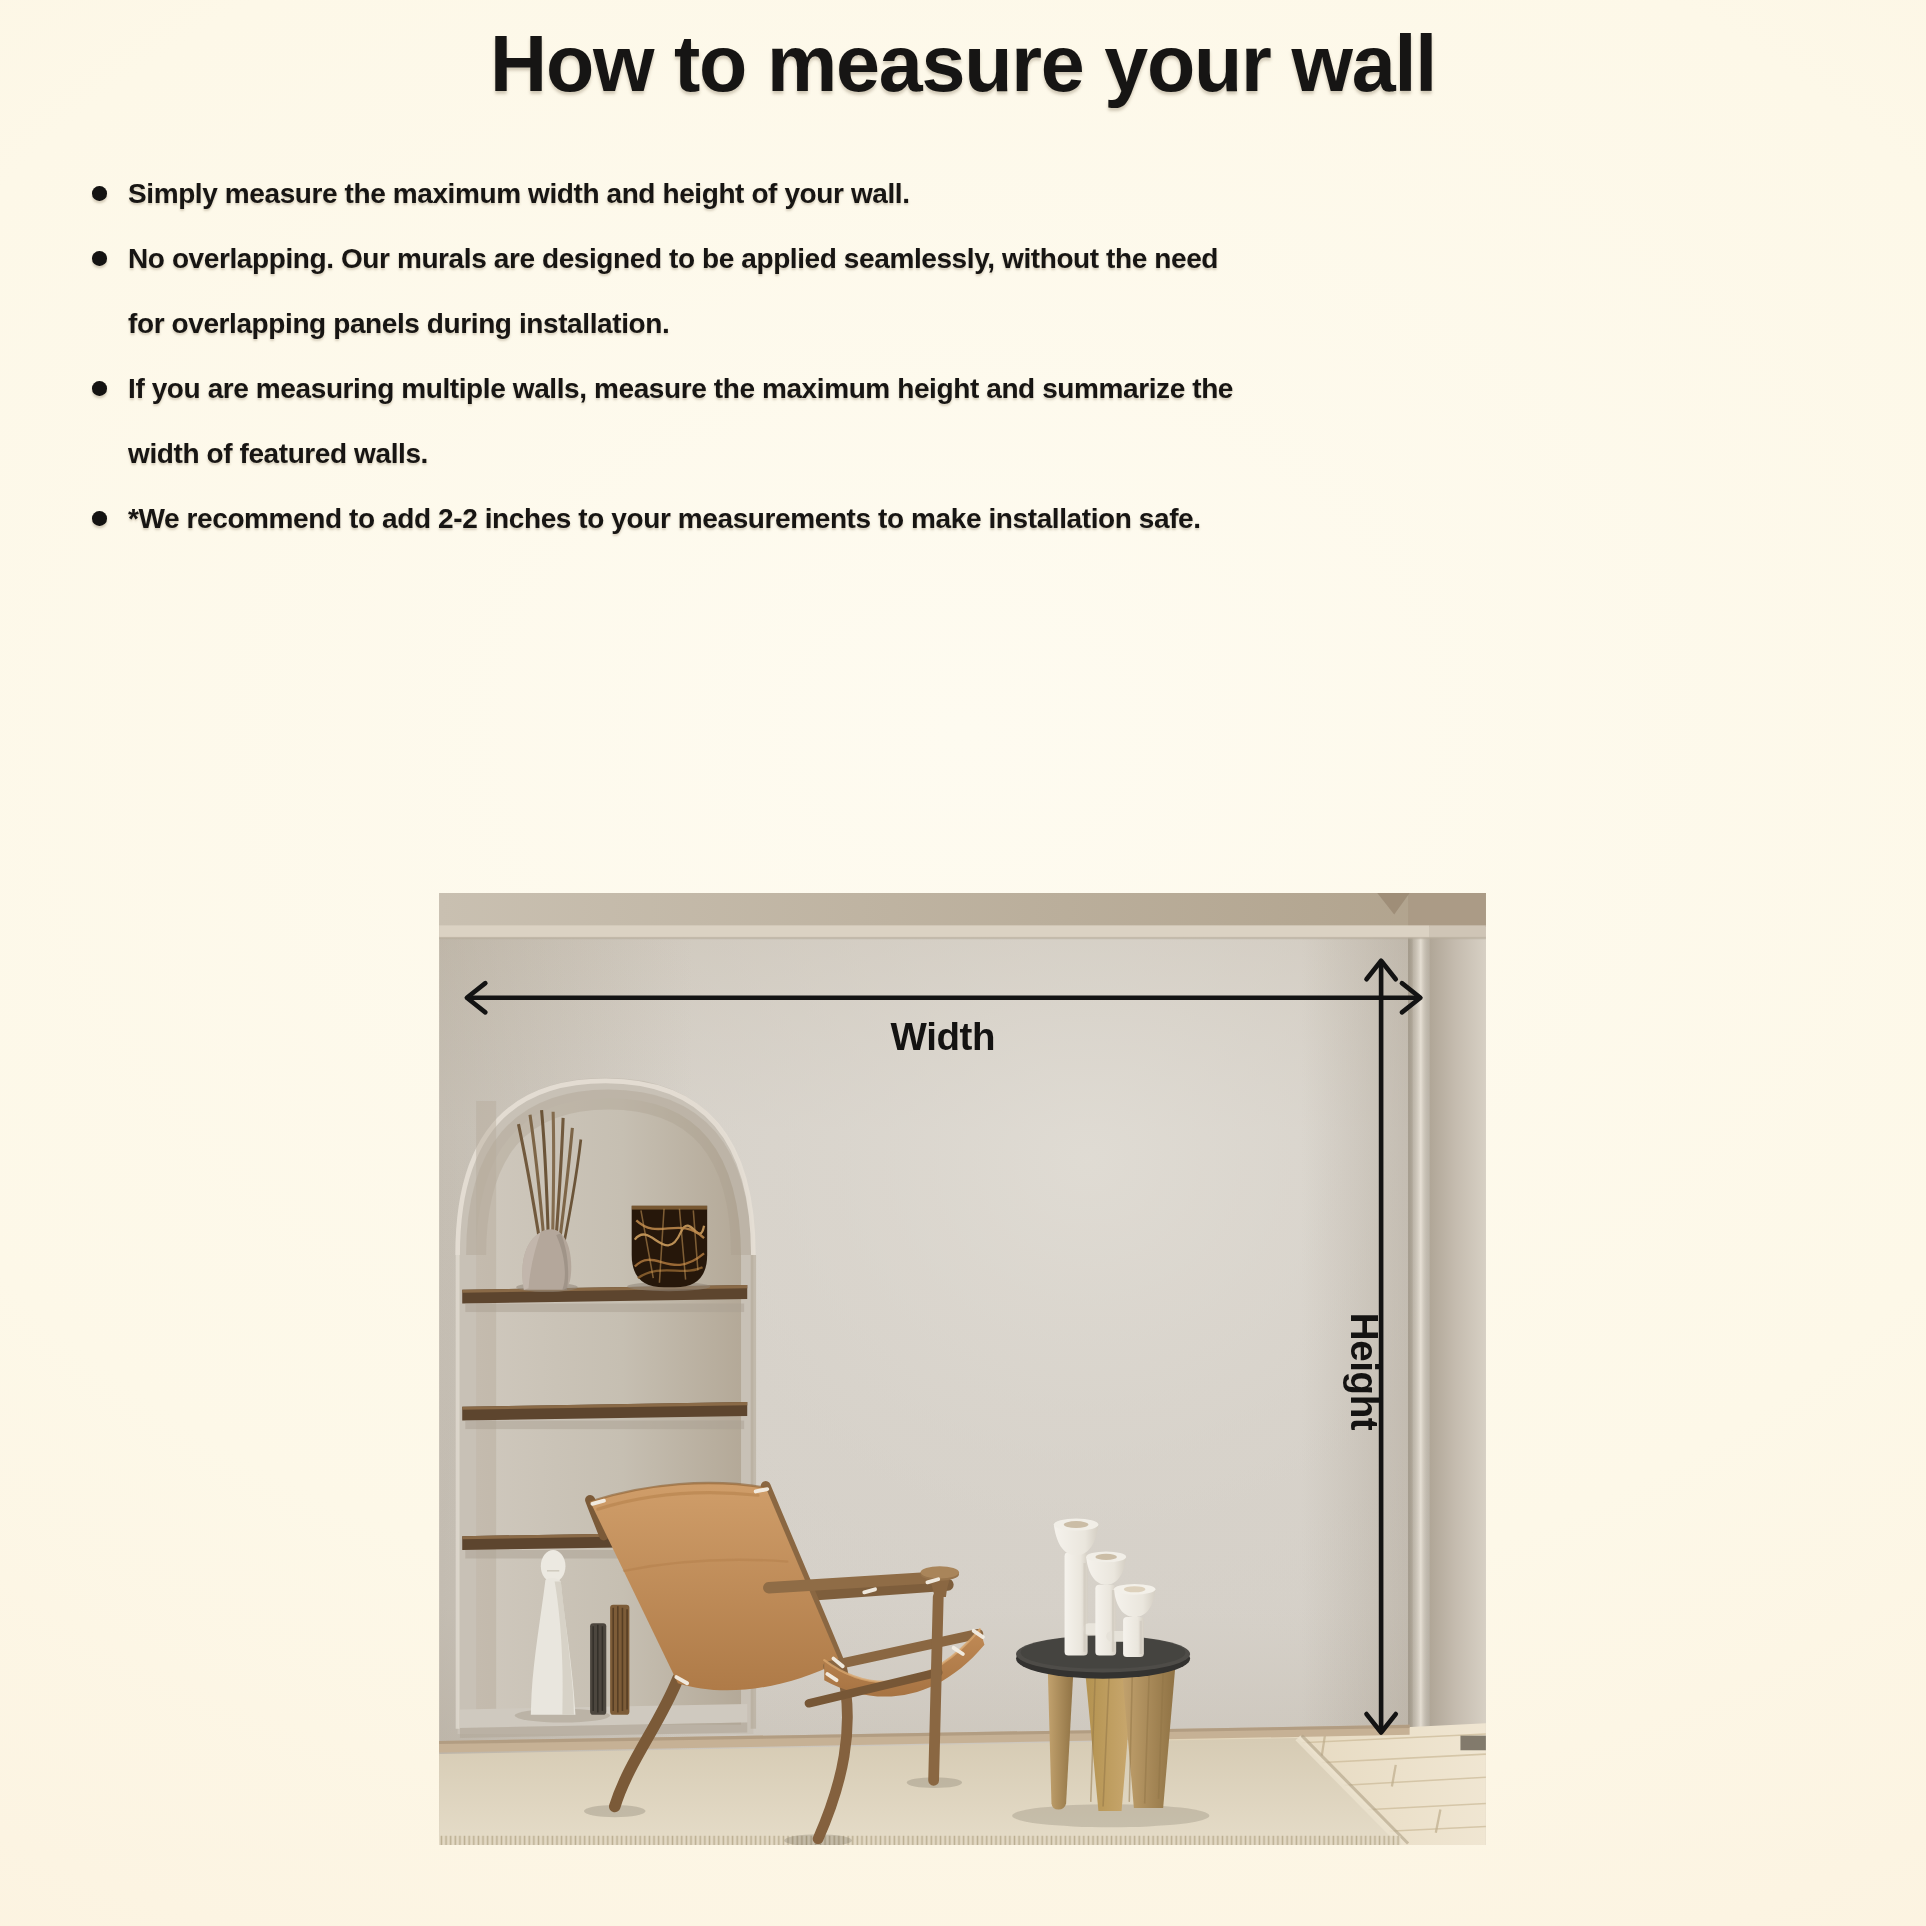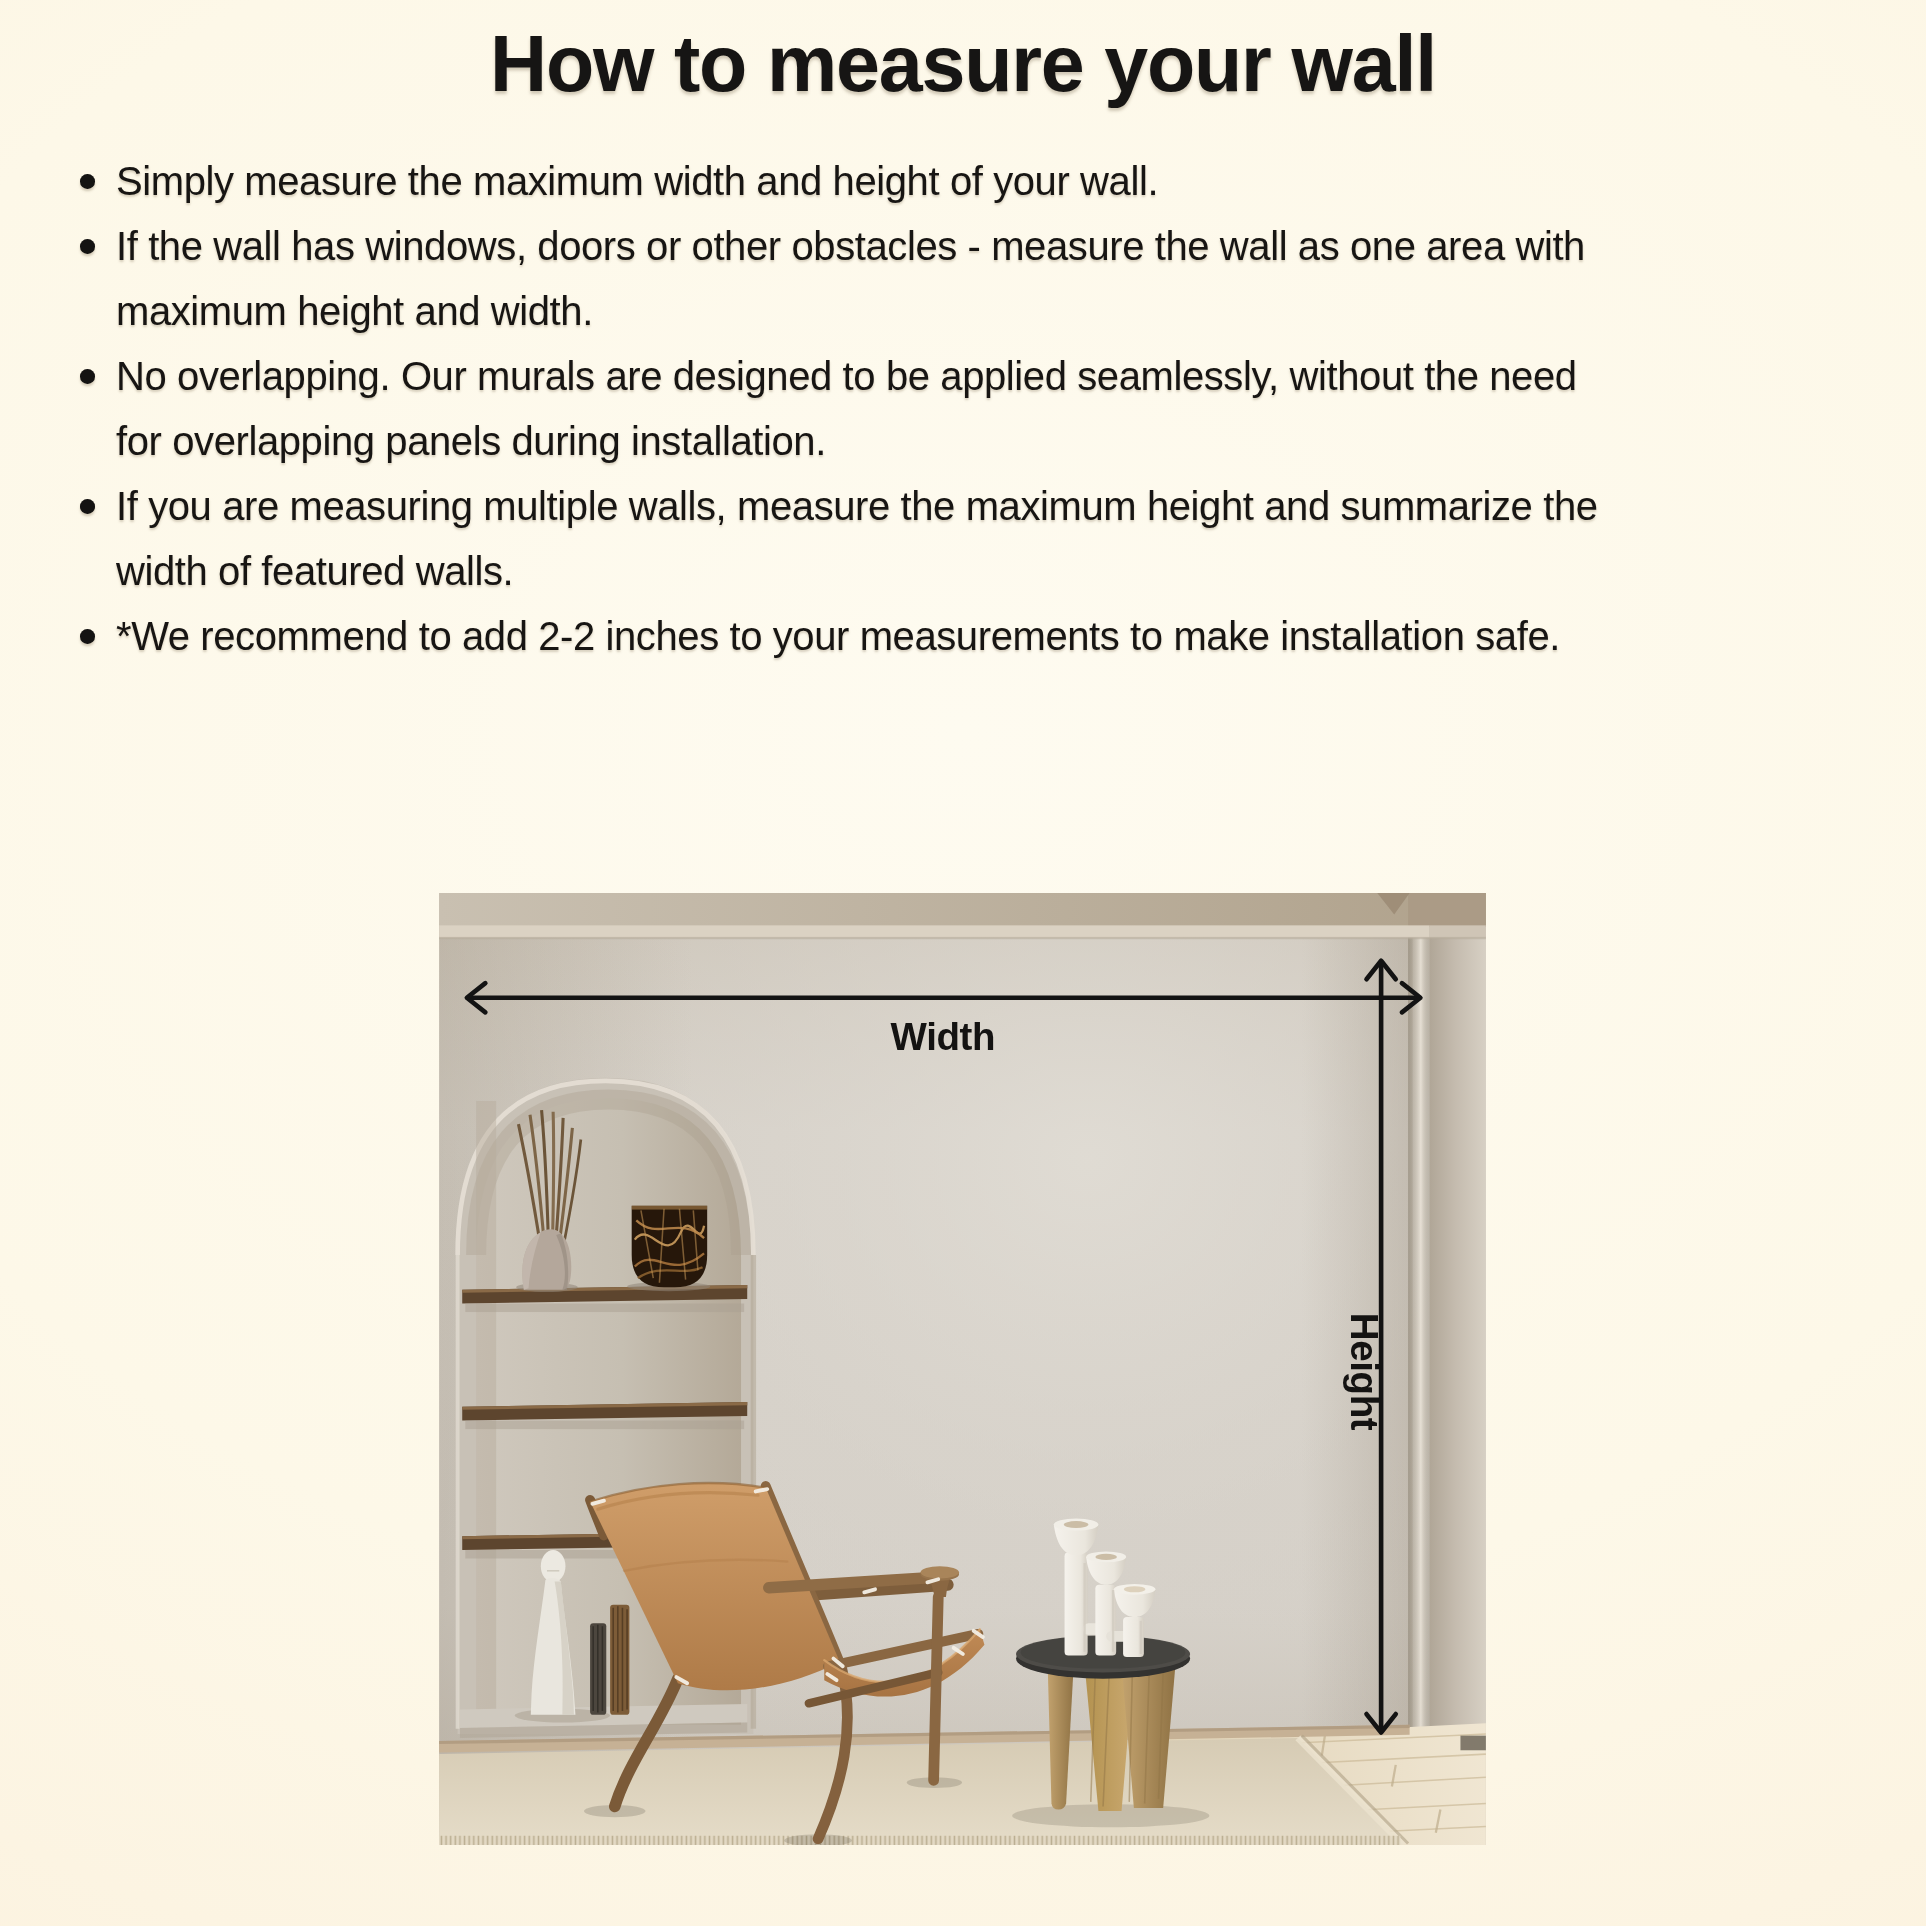--- a/index.html
+++ b/index.html
@@ -9,22 +9,22 @@
     background:radial-gradient(120% 90% at 50% 38%, #fefbf0 0%, #fdf8e8 52%, #fbf0dc 100%);
     color:#171513;
   }
   .title{
     position:absolute;top:18px;left:0;width:1926px;margin:0;
     text-align:center;font-size:79px;font-weight:700;letter-spacing:-1.2px;
     color:#161514;text-shadow:0 3.1px 3.1px rgba(95,75,45,.28);
   }
   ul.bullets{
     position:absolute;left:116px;top:149px;width:1788px;
-    margin:0;padding:0;list-style:none;
-    font-size:40px;font-weight:400;line-height:65px;letter-spacing:-0.4px;
+    margin:12px;padding:0;list-style:none;
+    font-size:28px;font-weight:700;line-height:65px;letter-spacing:-0.4px;
     color:#171513;text-shadow:0 2.3px 2.3px rgba(95,75,45,.25);
   }
   ul.bullets li{position:relative;margin:0;padding:0;}
   ul.bullets .btxt{white-space:pre-line;}
   ul.bullets .dot{
     position:absolute;left:-36px;top:25.4px;width:14.6px;height:14.6px;border-radius:50%;
     background:#141312;box-shadow:0 2.3px 2.3px rgba(95,75,45,.25);
   }
   .photo{
     position:absolute;left:439px;top:893px;width:1047px;height:952px;text-align:center;
@@ -34,22 +34,20 @@
 </style>
 </head>
 <body>
 
 <div class="page">
 
   <h1 class="title">How to measure your wall</h1>
 
   <ul class="bullets">
     <li><span class="dot"></span><span class="btxt">Simply measure the maximum width and height of your wall.</span></li>
-    <li><span class="dot"></span><span class="btxt">If the wall has windows, doors or other obstacles - measure the wall as one area with
-maximum height and width.</span></li>
     <li><span class="dot"></span><span class="btxt">No overlapping. Our murals are designed to be applied seamlessly, without the need
 for overlapping panels during installation.</span></li>
     <li><span class="dot"></span><span class="btxt">If you are measuring multiple walls, measure the maximum height and summarize the
 width of featured walls.</span></li>
     <li><span class="dot"></span><span class="btxt">*We recommend to add 2-2 inches to your measurements to make installation safe.</span></li>
   </ul>
 
   <div class="photo">
     <svg width="1047" height="952" viewBox="0 0 1359 1236" xmlns="http://www.w3.org/2000/svg">
       <defs>

